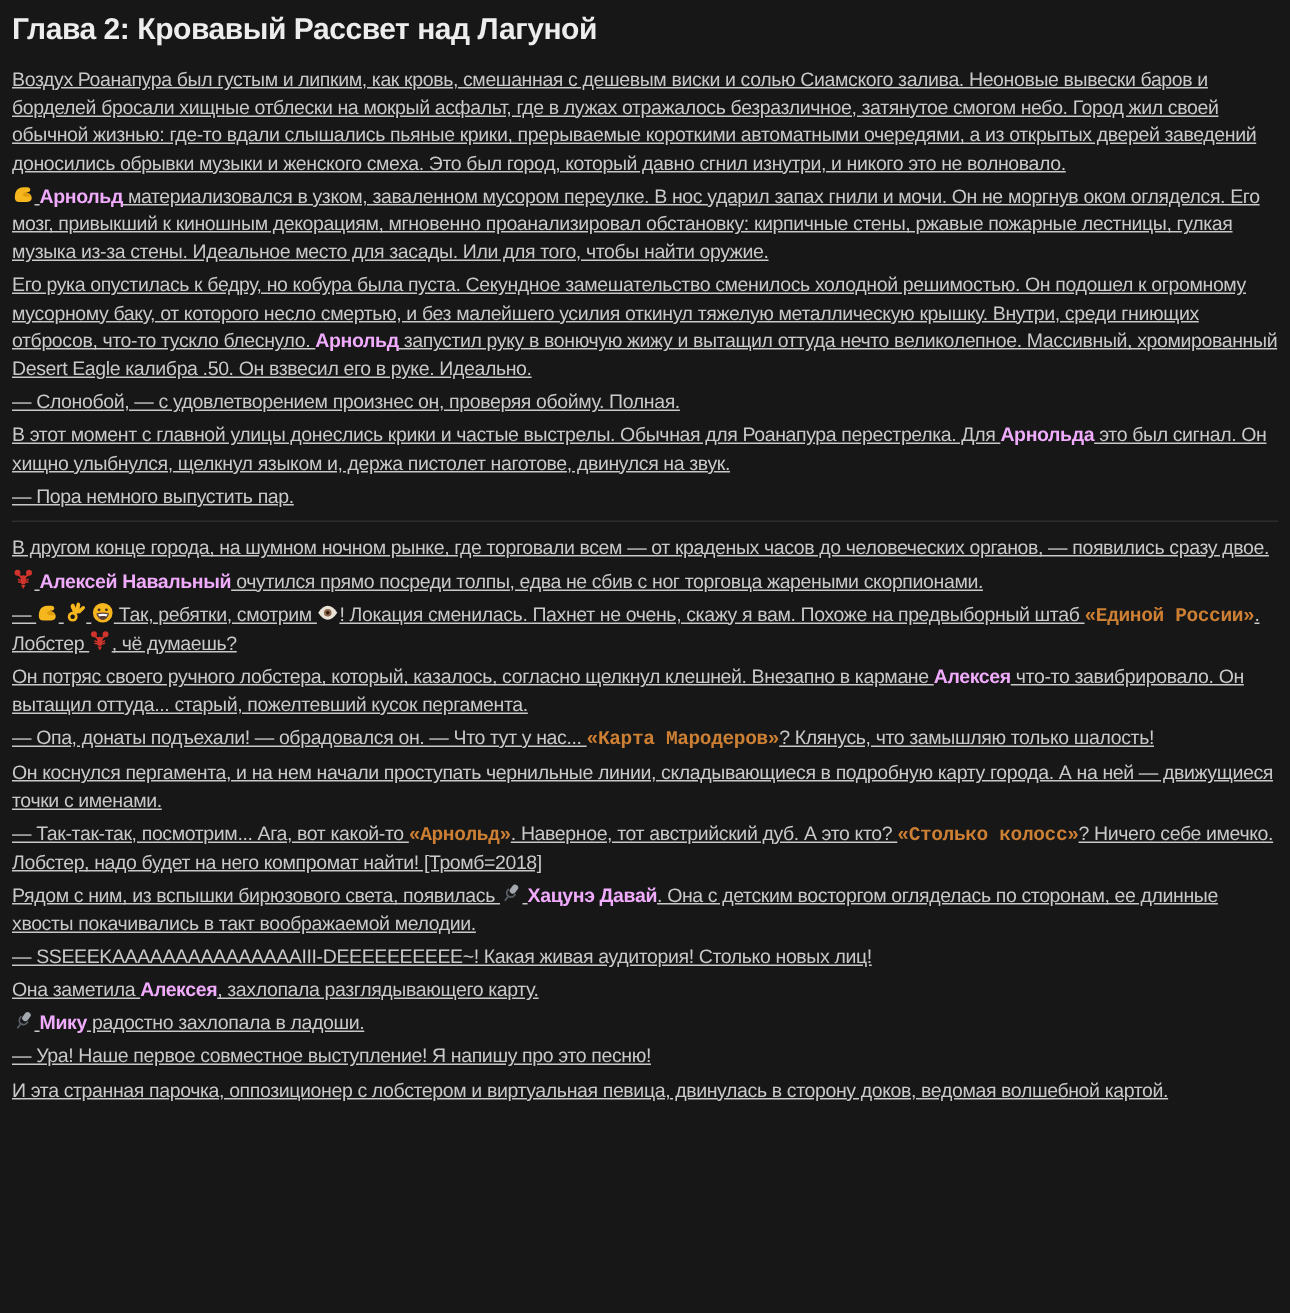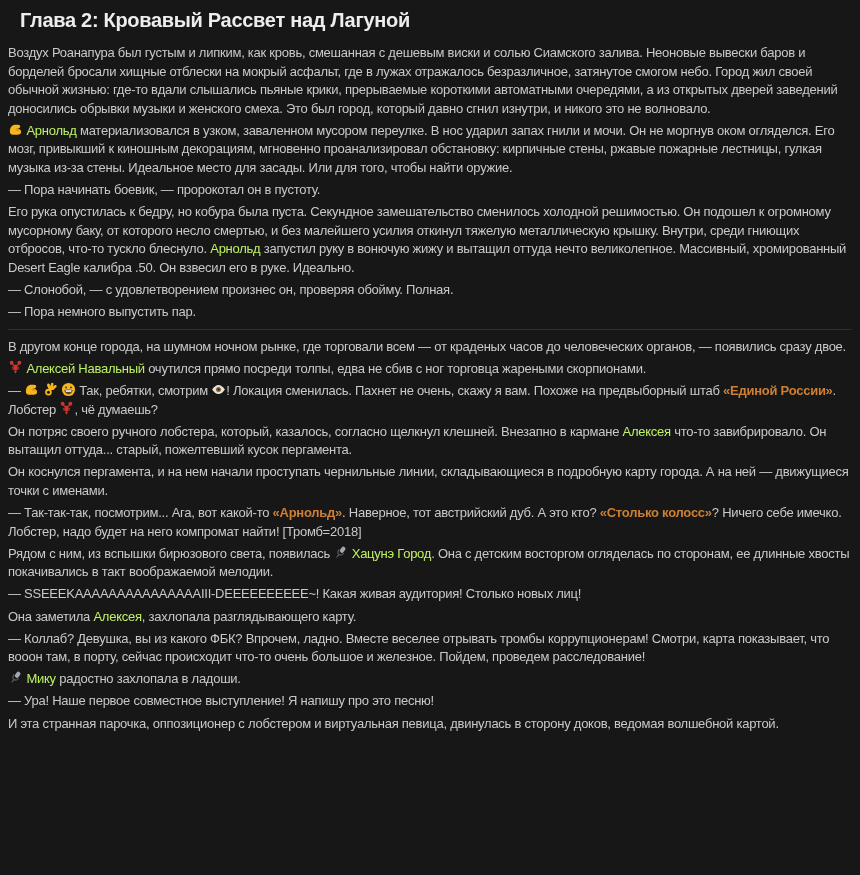--- a/index.html
+++ b/index.html
@@ -14,31 +14,32 @@
     letter-spacing: -0.25px;
     line-height: 18.6px;
     padding: 6px 8px 10px 8px;
     overflow: hidden;
   }
   h1.title {
     font-size: 20px;
     line-height: 24px;
     font-weight: bold;
     color: #ededed;
-    margin: 2px 0 12px 12px;
+    margin: 2px 0 12px 0;
     letter-spacing: -0.3px;
   }
   p.para { margin: 3.5px 0; }
-  .n { color: #c9c9c9; }
-  .b { color: #bef264; font-weight: normal; }
+  .n { color: #c9c9c9; text-decoration: underline; }
+  .b { color: #f0abfc; font-weight: bold; }
   a.inline-link {
     color: #cd7f33;
     font-weight: bold;
     text-decoration: none;
     cursor: pointer;
+    font-family: Liberation Mono, monospace;
   }
   hr.divider {
     border: none;
     border-top: 1px solid #2e2e2e;
     margin: 7px 0 8px 0;
   }
   .emoji {
     display: inline-block;
     width: 15px;
     height: 15px;
@@ -51,23 +52,23 @@
 <body>
 
 <main class="doc">
   <h1 class="title">Глава 2: Кровавый Рассвет над Лагуной</h1>
   <div>
       <p class="para"><span class="n">Воздух Роанапура был густым и липким, как кровь, смешанная с дешевым виски и солью Сиамского залива. Неоновые вывески баров и борделей бросали хищные отблески на мокрый асфальт, где в лужах отражалось безразличное, затянутое смогом небо. Город жил своей обычной жизнью: где-то вдали слышались пьяные крики, прерываемые короткими автоматными очередями, а из открытых дверей заведений доносились обрывки музыки и женского смеха. Это был город, который давно сгнил изнутри, и никого это не волновало.</span></p>
       <p class="para"><span class="emoji" role="img" aria-label="💪"><svg viewBox="0 0 16 16" width="15" height="15">
             <path d="M2 10.4C2 5.4 4.4 3 8 3h3c1.2 0 2 .8 2 1.8S12.2 6.6 11 6.6H9.4c2.9.3 4.6 1.9 4.6 4 0 1.8-1.6 2.9-4 2.9H5.2C3.2 13.5 2 12.3 2 10.4z" fill="#f5b61e"></path>
             <path d="M8.8 6.7c2.1.2 3.7 1.2 4.3 2.7-1.9.8-4.5.4-5.4-1.1z" fill="#e09b0d"></path>
           </svg></span><span class="n"> </span><span class="b">Арнольд</span><span class="n"> материализовался в узком, заваленном мусором переулке. В нос ударил запах гнили и мочи. Он не моргнув оком огляделся. Его мозг, привыкший к киношным декорациям, мгновенно проанализировал обстановку: кирпичные стены, ржавые пожарные лестницы, гулкая музыка из-за стены. Идеальное место для засады. Или для того, чтобы найти оружие.</span></p>
-      <p class="para"><span class="n">— Пора начинать боевик, — пророкотал он в пустоту.</span></p>
       <p class="para"><span class="n">Его рука опустилась к бедру, но кобура была пуста. Секундное замешательство сменилось холодной решимостью. Он подошел к огромному мусорному баку, от которого несло смертью, и без малейшего усилия откинул тяжелую металлическую крышку. Внутри, среди гниющих отбросов, что-то тускло блеснуло. </span><span class="b">Арнольд</span><span class="n"> запустил руку в вонючую жижу и вытащил оттуда нечто великолепное. Массивный, хромированный Desert Eagle калибра .50. Он взвесил его в руке. Идеально.</span></p>
       <p class="para"><span class="n">— Слонобой, — с удовлетворением произнес он, проверяя обойму. Полная.</span></p>
+      <p class="para"><span class="n">В этот момент с главной улицы донеслись крики и частые выстрелы. Обычная для Роанапура перестрелка. Для </span><span class="b">Арнольда</span><span class="n"> это был сигнал. Он хищно улыбнулся, щелкнул языком и, держа пистолет наготове, двинулся на звук.</span></p>
       <p class="para"><span class="n">— Пора немного выпустить пар.</span></p>
       <hr class="divider">
       <p class="para"><span class="n">В другом конце города, на шумном ночном рынке, где торговали всем — от краденых часов до человеческих органов, — появились сразу двое.</span></p>
       <p class="para"><span class="emoji" role="img" aria-label="🦞"><svg viewBox="0 0 16 16" width="15" height="15">
             <g fill="#d0342c" stroke="#d0342c">
               <circle cx="3.9" cy="3" r="2.1" stroke="none"></circle>
               <circle cx="12.1" cy="3" r="2.1" stroke="none"></circle>
               <path d="M4.5 4.2 6.8 6.4M11.5 4.2 9.2 6.4" stroke-width="1.3" fill="none"></path>
               <rect x="6.1" y="4.8" width="3.8" height="6.6" rx="1.9" stroke="none"></rect>
               <path d="M4.2 7.6l2.1 1M4.2 9.4l2.1.5M11.8 7.6l-2.1 1M11.8 9.4l-2.1.5" stroke-width="1" fill="none"></path>
@@ -97,32 +98,32 @@
             <g fill="#d0342c" stroke="#d0342c">
               <circle cx="3.9" cy="3" r="2.1" stroke="none"></circle>
               <circle cx="12.1" cy="3" r="2.1" stroke="none"></circle>
               <path d="M4.5 4.2 6.8 6.4M11.5 4.2 9.2 6.4" stroke-width="1.3" fill="none"></path>
               <rect x="6.1" y="4.8" width="3.8" height="6.6" rx="1.9" stroke="none"></rect>
               <path d="M4.2 7.6l2.1 1M4.2 9.4l2.1.5M11.8 7.6l-2.1 1M11.8 9.4l-2.1.5" stroke-width="1" fill="none"></path>
               <path d="M6.4 11.8h3.2L8 14.6z" stroke="none"></path>
             </g>
           </svg></span><span class="n">, чё думаешь?</span></p>
       <p class="para"><span class="n">Он потряс своего ручного лобстера, который, казалось, согласно щелкнул клешней. Внезапно в кармане </span><span class="b">Алексея</span><span class="n"> что-то завибрировало. Он вытащил оттуда... старый, пожелтевший кусок пергамента.</span></p>
+      <p class="para"><span class="n">— Опа, донаты подъехали! — обрадовался он. — Что тут у нас... </span><a class="inline-link" href="#">«Карта Мародеров»</a><span class="n">? Клянусь, что замышляю только шалость!</span></p>
       <p class="para"><span class="n">Он коснулся пергамента, и на нем начали проступать чернильные линии, складывающиеся в подробную карту города. А на ней — движущиеся точки с именами.</span></p>
       <p class="para"><span class="n">— Так-так-так, посмотрим... Ага, вот какой-то </span><a class="inline-link" href="#">«Арнольд»</a><span class="n">. Наверное, тот австрийский дуб. А это кто? </span><a class="inline-link" href="#">«Столько колосс»</a><span class="n">? Ничего себе имечко. Лобстер, надо будет на него компромат найти! [Тромб=2018]</span></p>
       <p class="para"><span class="n">Рядом с ним, из вспышки бирюзового света, появилась </span><span class="emoji" role="img" aria-label="🎤"><svg viewBox="0 0 16 16" width="15" height="15">
             <g transform="rotate(38 8 8)">
               <rect x="5.8" y="0.8" width="4.4" height="7" rx="2.2" fill="#a3a8ae"></rect>
               <path d="M4.4 6.3v1.4c0 2 1.6 3.6 3.6 3.6s3.6-1.6 3.6-3.6V6.3h-1.2v1.4c0 1.3-1.1 2.4-2.4 2.4S5.6 9 5.6 7.7V6.3z" fill="#5a6067"></path>
               <rect x="7.4" y="11.2" width="1.2" height="3.6" fill="#5a6067"></rect>
             </g>
-          </svg></span><span class="n"> </span><span class="b">Хацунэ Город</span><span class="n">. Она с детским восторгом огляделась по сторонам, ее длинные хвосты покачивались в такт воображаемой мелодии.</span></p>
+          </svg></span><span class="n"> </span><span class="b">Хацунэ Давай</span><span class="n">. Она с детским восторгом огляделась по сторонам, ее длинные хвосты покачивались в такт воображаемой мелодии.</span></p>
       <p class="para"><span class="n">— SSEEEKAAAAAAAAAAAAAAAIII-DEEEEEEEEEE~! Какая живая аудитория! Столько новых лиц!</span></p>
       <p class="para"><span class="n">Она заметила </span><span class="b">Алексея</span><span class="n">, захлопала разглядывающего карту.</span></p>
-      <p class="para"><span class="n">— Коллаб? Девушка, вы из какого ФБК? Впрочем, ладно. Вместе веселее отрывать тромбы коррупционерам! Смотри, карта показывает, что вооон там, в порту, сейчас происходит что-то очень большое и железное. Пойдем, проведем расследование!</span></p>
       <p class="para"><span class="emoji" role="img" aria-label="🎤"><svg viewBox="0 0 16 16" width="15" height="15">
             <g transform="rotate(38 8 8)">
               <rect x="5.8" y="0.8" width="4.4" height="7" rx="2.2" fill="#a3a8ae"></rect>
               <path d="M4.4 6.3v1.4c0 2 1.6 3.6 3.6 3.6s3.6-1.6 3.6-3.6V6.3h-1.2v1.4c0 1.3-1.1 2.4-2.4 2.4S5.6 9 5.6 7.7V6.3z" fill="#5a6067"></path>
               <rect x="7.4" y="11.2" width="1.2" height="3.6" fill="#5a6067"></rect>
             </g>
           </svg></span><span class="n"> </span><span class="b">Мику</span><span class="n"> радостно захлопала в ладоши.</span></p>
       <p class="para"><span class="n">— Ура! Наше первое совместное выступление! Я напишу про это песню!</span></p>
       <p class="para"><span class="n">И эта странная парочка, оппозиционер с лобстером и виртуальная певица, двинулась в сторону доков, ведомая волшебной картой.</span></p>
     </div>

